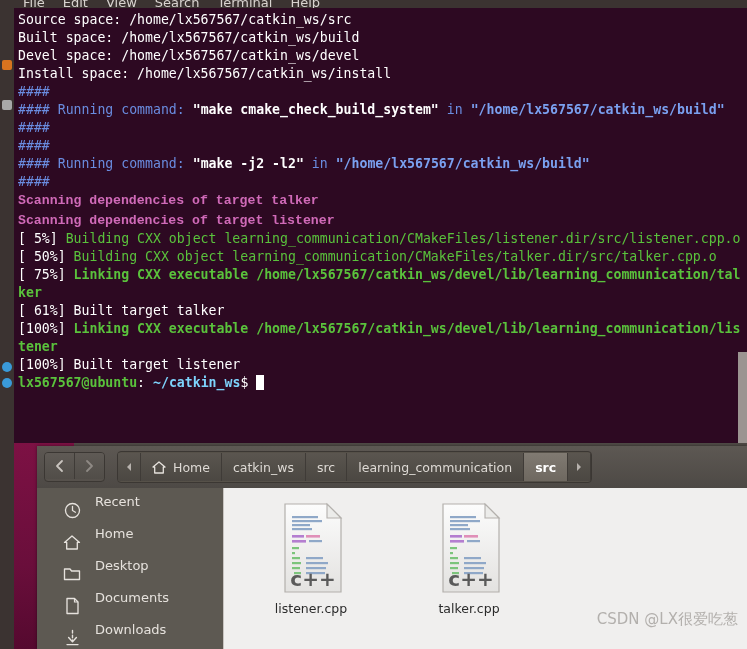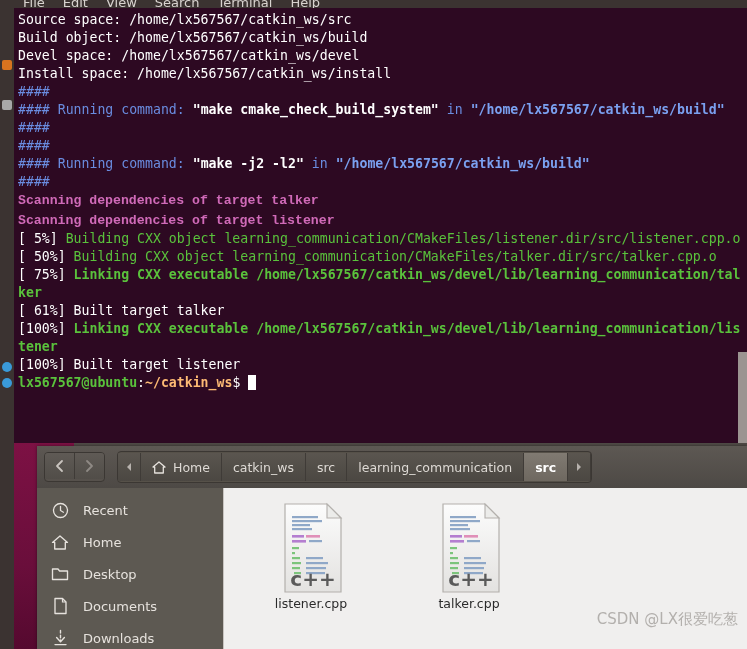--- a/index.html
+++ b/index.html
@@ -46,21 +46,21 @@
     color:#ffffff;white-space:pre-wrap;word-break:break-all;
     padding:2px 0 0 4px;box-sizing:border-box;
   }
   .t-white{color:#ffffff;}
   .t-blue{color:#6a8ce0;}
   .t-bblue{color:#7aa0f0;font-weight:bold;}
   .t-white-b{color:#ffffff;font-weight:bold;}
   .t-magenta{color:#d06ab8;font-weight:bold;font-family:Liberation Mono, monospace;}
   .t-green{color:#5ac23c;}
   .t-green-b{color:#5ac23c;font-weight:bold;}
-  .t-cyan{color:#fdba74;font-weight:bold;}
+  .t-cyan{color:#7dd3fc;font-weight:bold;margin-left:8px;}
   .cursorblk{display:inline-block;width:8px;height:15px;
     background:#ffffff;vertical-align:-3px;}
   #term-scroll{
     position:absolute;right:0;top:352px;width:9px;height:91px;
     background:#9b9491;z-index:12;
   }
 
   
   #filemgr{
     position:absolute;left:37px;top:446px;width:710px;height:203px;
@@ -92,54 +92,54 @@
   .crumb.active{
     background:linear-gradient(180deg,#807a72,#6e6860);
     color:#ffffff;font-weight:bold;
   }
   #fm-main{display:flex;height:161px;}
   #fm-side{
     width:186px;background:#5d5952;padding-top:6px;box-sizing:border-box;
     flex-shrink:0;
   }
   .side-item{
-    display:flex;align-items:center;height:32px;padding-left:10px;
+    display:flex;height:32px;padding-left:22px;
     color:#e6e2dd;font-size:13px;
   }
   .side-item .sico{
     width:26px;display:flex;align-items:center;justify-content:center;
     margin-right:10px;
   }
   #fm-files{
     flex:1;background:#f0efee;position:relative;
     border-left:1px solid #c8c4c0;padding-top:12px;box-sizing:border-box;
   }
   .filegrid{display:flex;padding-left:22px;}
   .fileitem{width:130px;text-align:center;}
   .ficon{width:80px;height:96px;margin:0 auto;position:relative;}
-  .fname{font-size:12.5px;color:#2b2b2b;}
+  .fname{font-size:12.5px;color:#2b2b2b;margin-top:5px;}
   #watermark{
     position:absolute;right:9px;bottom:20px;color:#b3b0ad;font-size:15px;
     z-index:30;white-space:nowrap;
   }
 </style>
 </head>
 <body>
 
 <div id="wallpaper-right"></div>
 <div id="wall-strip"></div>
 
 <div id="terminal">
 
   <div id="menubar">
     <span class="mi">File</span><span class="mi">Edit</span><span class="mi">View</span><span class="mi">Search</span><span class="mi">Terminal</span><span class="mi">Help</span>
   </div>
 
   <div id="term-body"><span class="t-white">Source space: /home/lx567567/catkin_ws/src</span>
-<span class="t-white">Build object: /home/lx567567/catkin_ws/build</span>
+<span class="t-white">Built space: /home/lx567567/catkin_ws/build</span>
 <span class="t-white">Devel space: /home/lx567567/catkin_ws/devel</span>
 <span class="t-white">Install space: /home/lx567567/catkin_ws/install</span>
 <span class="t-blue">####</span>
 <span class="t-blue">#### Running command:</span> <span class="t-white-b">"make cmake_check_build_system"</span> <span class="t-blue">in</span> <span class="t-bblue">"/home/lx567567/catkin_ws/build"</span>
 <span class="t-blue">####</span>
 <span class="t-blue">####</span>
 <span class="t-blue">#### Running command:</span> <span class="t-white-b">"make -j2 -l2"</span> <span class="t-blue">in</span> <span class="t-bblue">"/home/lx567567/catkin_ws/build"</span>
 <span class="t-blue">####</span>
 <span class="t-magenta">Scanning dependencies of target talker</span>
 <span class="t-magenta">Scanning dependencies of target listener</span>

